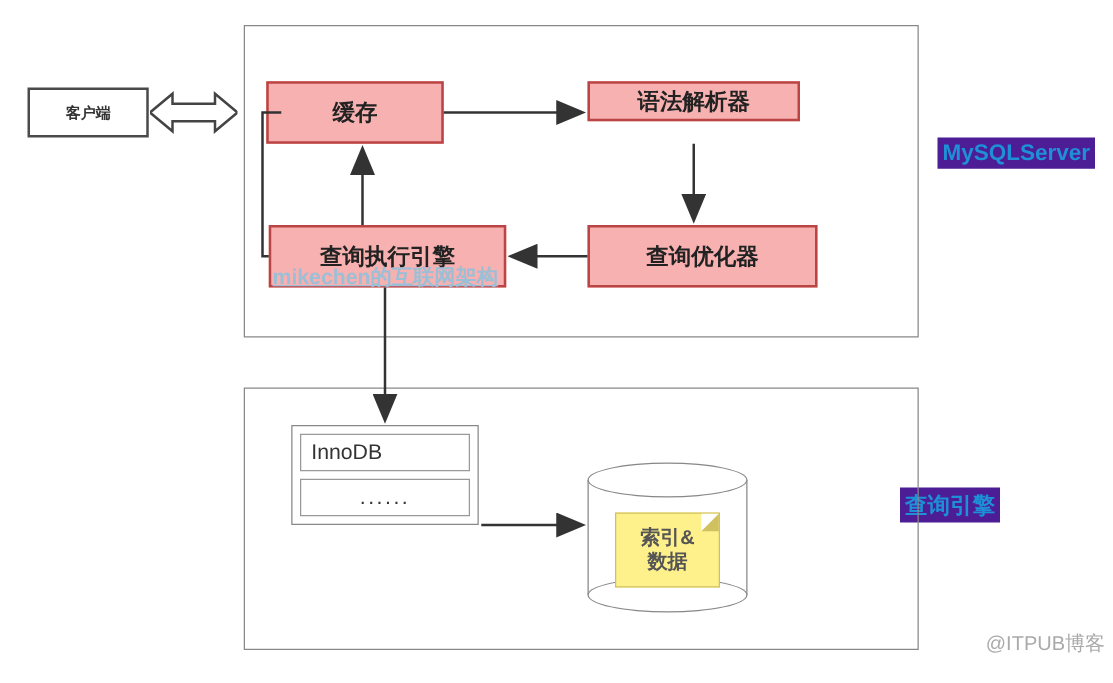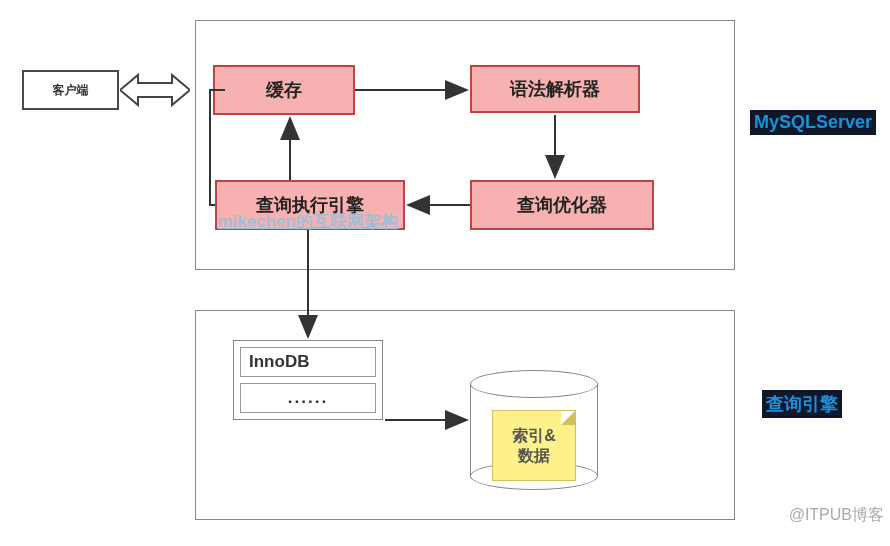--- a/index.html
+++ b/index.html
@@ -57,27 +57,27 @@
     display: flex;
     align-items: center;
     justify-content: center;
     font-size: 18px;
     font-weight: bold;
     color: #222;
     padding: 0 8px;
   }
   .label-right {
     position: absolute;
-    background: #0f172a;
+    background: #4c1d95;
     font-size: 18px;
     font-weight: bold;
     padding: 2px 4px;
   }
   .label-server { color: #1e90d8; left: 750px; top: 110px; }
-  .label-engine { color: #1e90d8; left: 762px; top: 390px; }
+  .label-engine { color: #1e90d8; left: 720px; top: 390px; }
   .watermark {
     position: absolute;
     left: 218px;
     top: 210px;
     font-size: 17px;
     color: #9bbfd6;
     font-weight: bold;
     text-decoration: underline;
   }
   .attribution {
@@ -93,21 +93,21 @@
     top: 340px;
     width: 150px;
     border: 1.5px solid #888;
     background: #fff;
   }
   .engine-item {
     border: 1.5px solid #999;
     margin: 6px 6px;
     padding: 4px 8px;
     font-size: 17px;
-    font-weight: bold;
+    font-weight: normal;
     color: #333;
     text-align: left;
   }
   .engine-item.dots { text-align: center; letter-spacing: 2px; }
   .cylinder {
     position: absolute;
     left: 470px;
     top: 370px;
     width: 128px;
     height: 120px;
@@ -136,21 +136,21 @@
     width: 128px; height: 28px;
     border: 1.5px solid #888;
     border-radius: 50%;
     background: #fff;
   }
   .sticky-note {
     position: absolute;
     left: 492px;
     top: 410px;
     width: 84px;
-    height: 71px;
+    height: 60px;
     background: #fef08a;
     border: 1px solid #cfc060;
     display: flex;
     align-items: center;
     justify-content: center;
     text-align: center;
     font-size: 16px;
     font-weight: bold;
     color: #555;
     z-index: 3;
@@ -179,21 +179,21 @@
 
 <svg class="bidir-arrow" viewBox="0 0 70 46">
   <polygon points="0,23 18,8 18,16 52,16 52,8 70,23 52,38 52,30 18,30 18,38" fill="#fff" stroke="#444" stroke-width="2"></polygon>
 </svg>
 
 <div class="big-frame frame-top"></div>
 
 <div class="pink-box" style="left:213px; top:65px; width:142px; height:50px;">
   <span>缓存</span>
 </div>
-<div class="pink-box" style="left:470px; top:65px; width:170px; height:48px;">
+<div class="pink-box" style="left:470px; top:65px; width:170px; height:32px;">
   <span>语法解析器</span>
 </div>
 <div class="pink-box" style="left:470px; top:180px; width:184px; height:50px;">
   <span>查询优化器</span>
 </div>
 <div class="pink-box" style="left:215px; top:180px; width:190px; height:50px;">
   <span>查询执行引擎</span>
 </div>
 
 <div class="watermark">mikechen的互联网架构</div>

